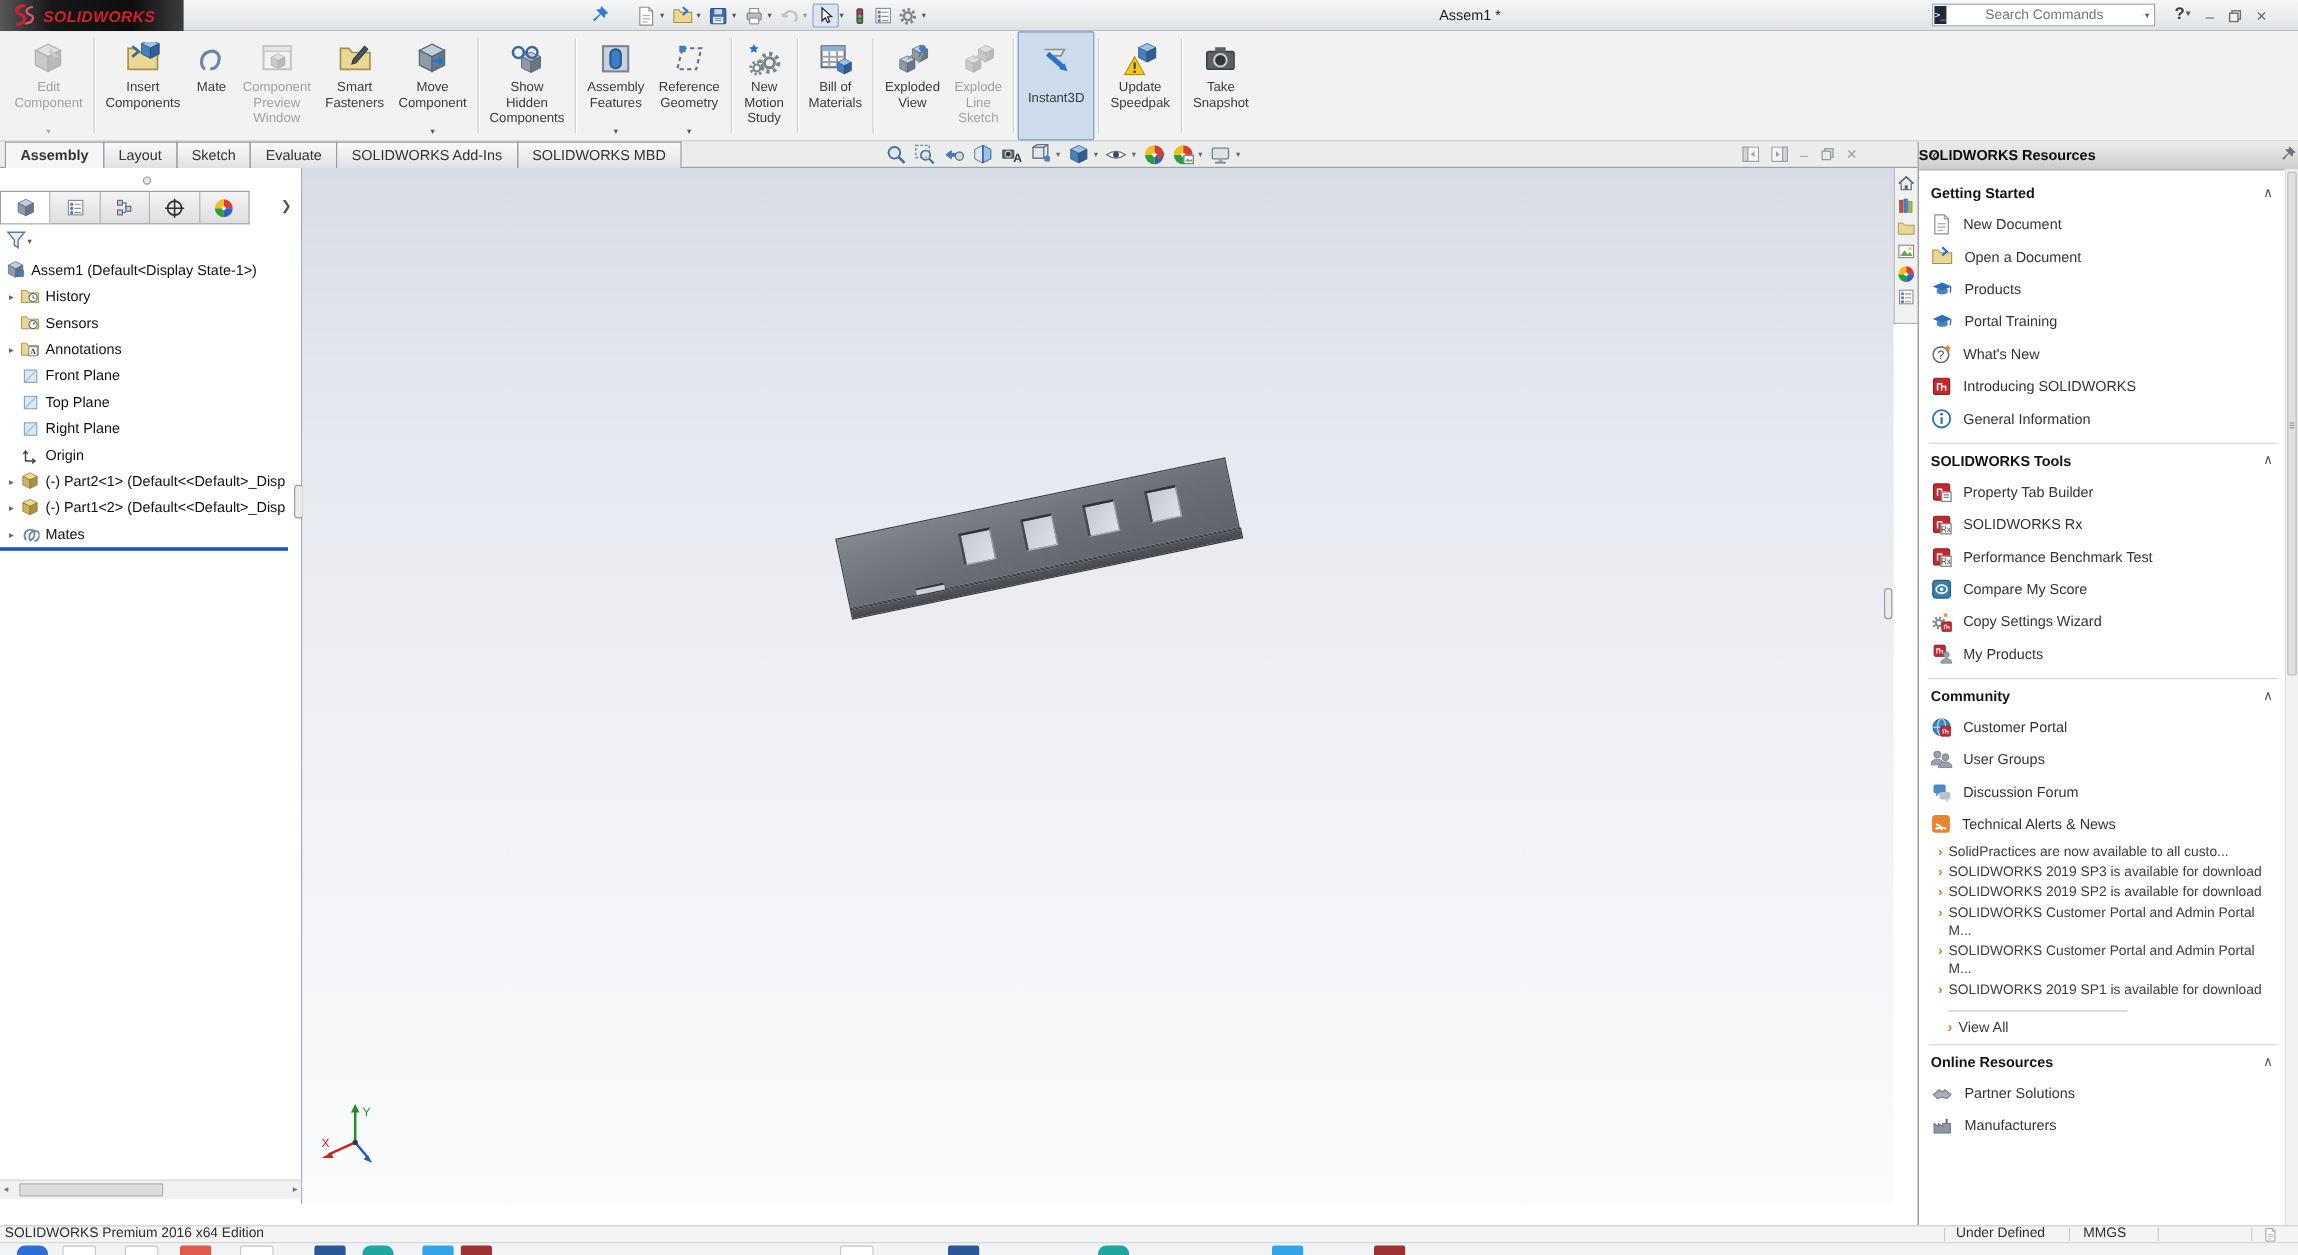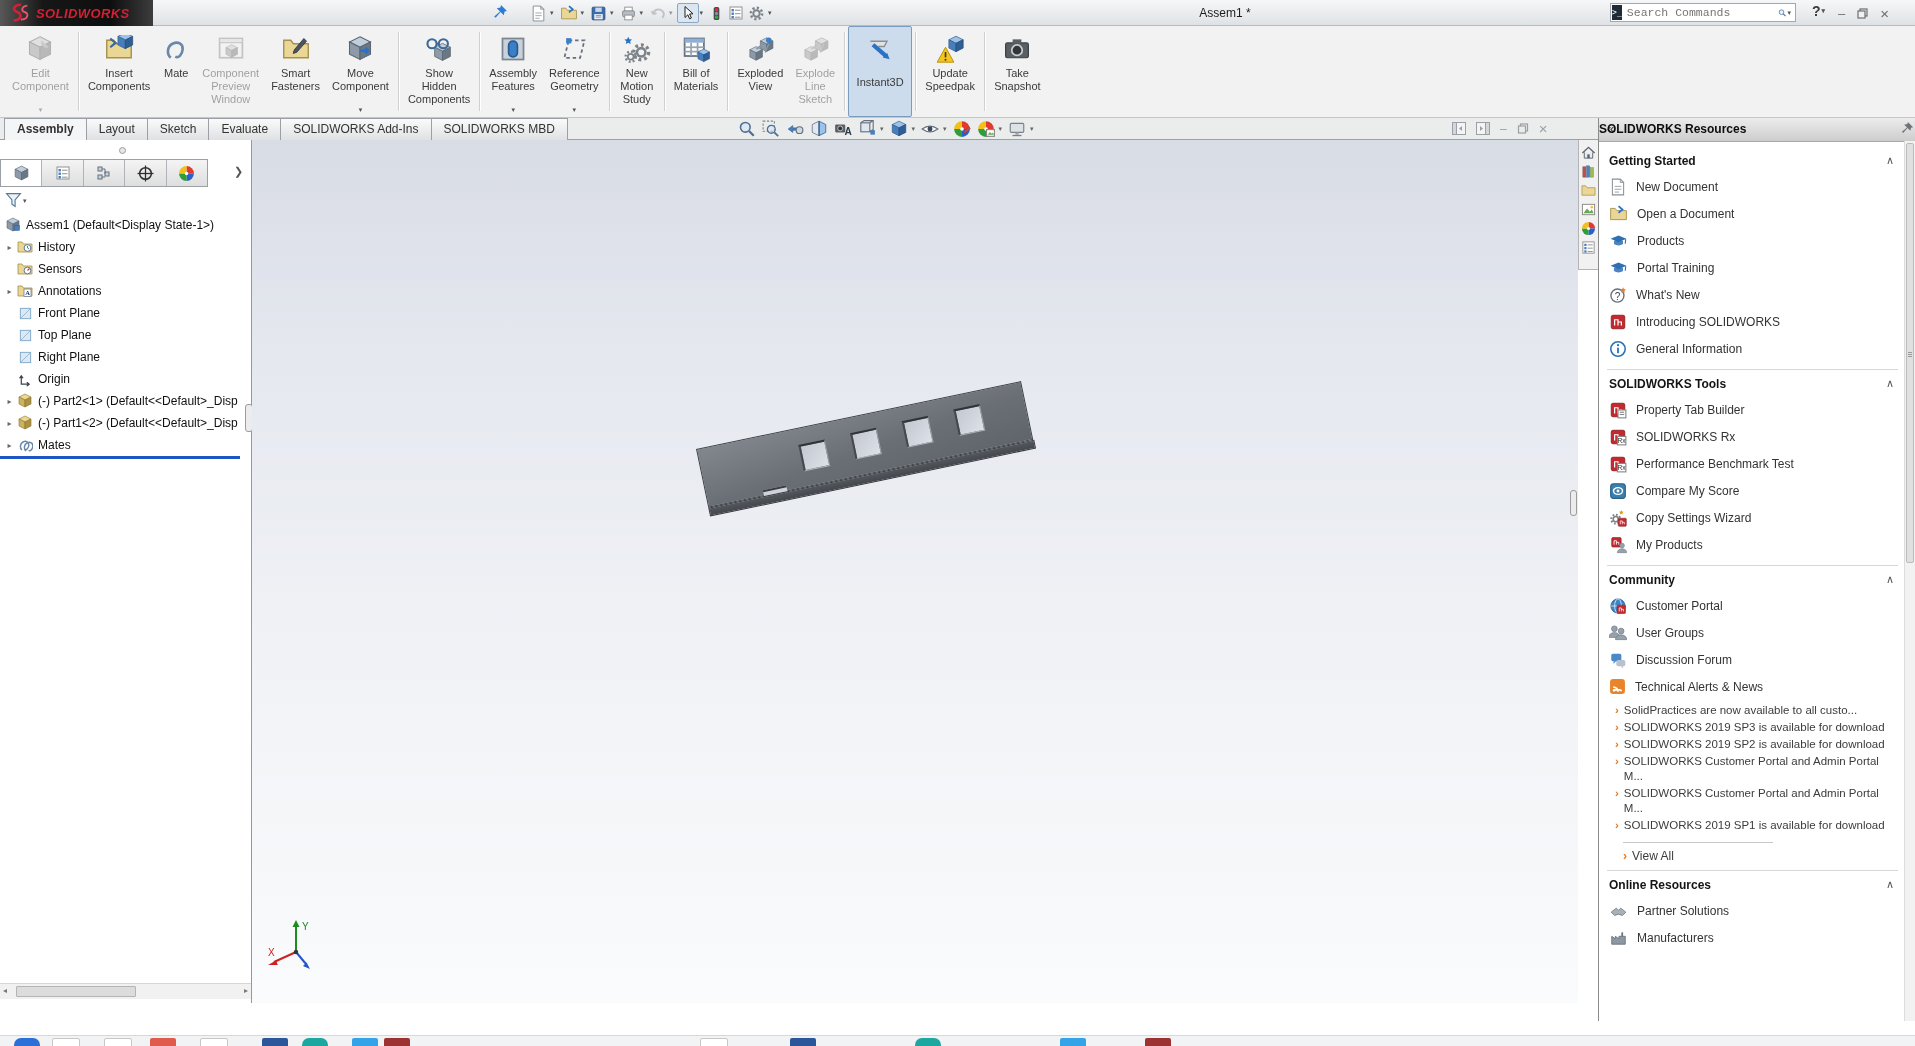--- a/index.html
+++ b/index.html
@@ -12,21 +12,21 @@
   .menus{position:absolute;left:178px;top:0;height:26px;display:flex;align-items:center;}
   .menuitem{padding:0 10px;line-height:26px;font-size:12.5px;color:#161616;margin-top:43px;}
   .pinwrap{position:absolute;left:492px;top:4px;}
   .qat{position:absolute;left:528px;top:1px;height:24px;display:flex;align-items:center;}
   .qbtn{display:flex;align-items:center;padding:1px 2px;}
   .qbtn.sel{background:#dce6f0;border:1px solid #8aa8c6;border-radius:2px;}
   .qcaret{font-size:7px;color:#555;margin:0 4px 0 1px;}
   .doc-title{position:absolute;left:1140px;top:6px;width:170px;text-align:center;font-size:12px;color:#1c1c1c;}
   .searchbox{position:absolute;left:1610px;top:3px;width:186px;height:19px;background:#fff;border:1px solid #a0a8b0;display:flex;align-items:center;box-sizing:border-box;}
   .sdark{width:16px;height:15px;background:#1f2c38;margin:1px;color:#fff;font-family:"DejaVu Sans Mono",monospace;font-size:8px;line-height:15px;text-align:center;}
-  .searchinput{border:none;outline:none;flex:1;font-size:11.5px;color:#555;font-family:Liberation Mono, monospace;height:15px;padding:0 4px;background:transparent;}
+  .searchinput{border:none;outline:none;flex:1;font-size:11.5px;color:#555;font-family:Liberation Sans, sans-serif;height:15px;padding:0 4px;background:transparent;text-align:center;}
   .helpbtn{position:absolute;left:1812px;top:3px;display:flex;align-items:center;font-weight:bold;color:#3a3a3a;font-size:14px;}
   .wincontrols{position:absolute;left:1838px;top:0;height:26px;display:flex;align-items:center;gap:12px;}
   .wc{color:#6e6e6e;font-size:13px;line-height:13px;}
   
   .ribbon{position:absolute;left:0;top:26px;width:1915px;height:92px;background:#f2f2f2;border-bottom:1px solid #c6c6c6;display:flex;align-items:stretch;padding-left:6px;box-sizing:border-box;}
   .rbtn{position:relative;display:flex;flex-direction:column;align-items:center;padding:7px 6px 2px;box-sizing:border-box;}
   .rbtn .ricon{height:32px;display:flex;align-items:center;}
   .rlabel{font-size:11px;line-height:13px;color:#3a3a3a;text-align:center;white-space:pre-line;margin-top:2px;}
   .rcaret{position:absolute;bottom:3px;font-size:7px;color:#555;}
   .rbtn.disabled{opacity:.45;filter:grayscale(1);}
@@ -1129,20 +1129,34 @@
           <svg width="19" height="18" viewBox="0 0 16 16">
             <use href="#s-factory"></use>
           </svg>
           <span>Manufacturers</span>
         </div>
 
     </div>
   </div>
 
 
+  <div class="statusbar">
+    <span class="status-left">SOLIDWORKS Premium 2016 x64 Edition</span>
+    <span class="st-sep" style="left:1620px"></span>
+    <span class="st-under">Under Defined</span>
+    <span class="st-sep" style="left:1724px"></span>
+    <span class="st-units">MMGS</span>
+    <span class="st-sep" style="left:1798px"></span>
+    <span class="st-sep" style="left:1876px"></span>
+    <span class="st-icon">
+        <svg width="12" height="12" viewBox="0 0 16 16">
+          <use href="#s-page"></use>
+        </svg>
+      </span>
+  </div>
 
   <div class="taskbar">
     <div class="tbicon" style="left:14px;background:#2b70d8;border-radius:8px;"></div>
     <div class="tbicon" style="left:52px;background:#fff;border:1px solid #c8c8c8;"></div>
     <div class="tbicon" style="left:104px;background:#fff;border:1px solid #c8c8c8;"></div>
     <div class="tbicon" style="left:150px;background:#e05b4b;"></div>
     <div class="tbicon" style="left:200px;background:#fff;border:1px solid #c8c8c8;"></div>
     <div class="tbicon" style="left:262px;background:#2b579a;"></div>
     <div class="tbicon" style="left:302px;background:#1ca8a0;border-radius:8px;"></div>
     <div class="tbicon" style="left:352px;background:#35a3e8;"></div>

